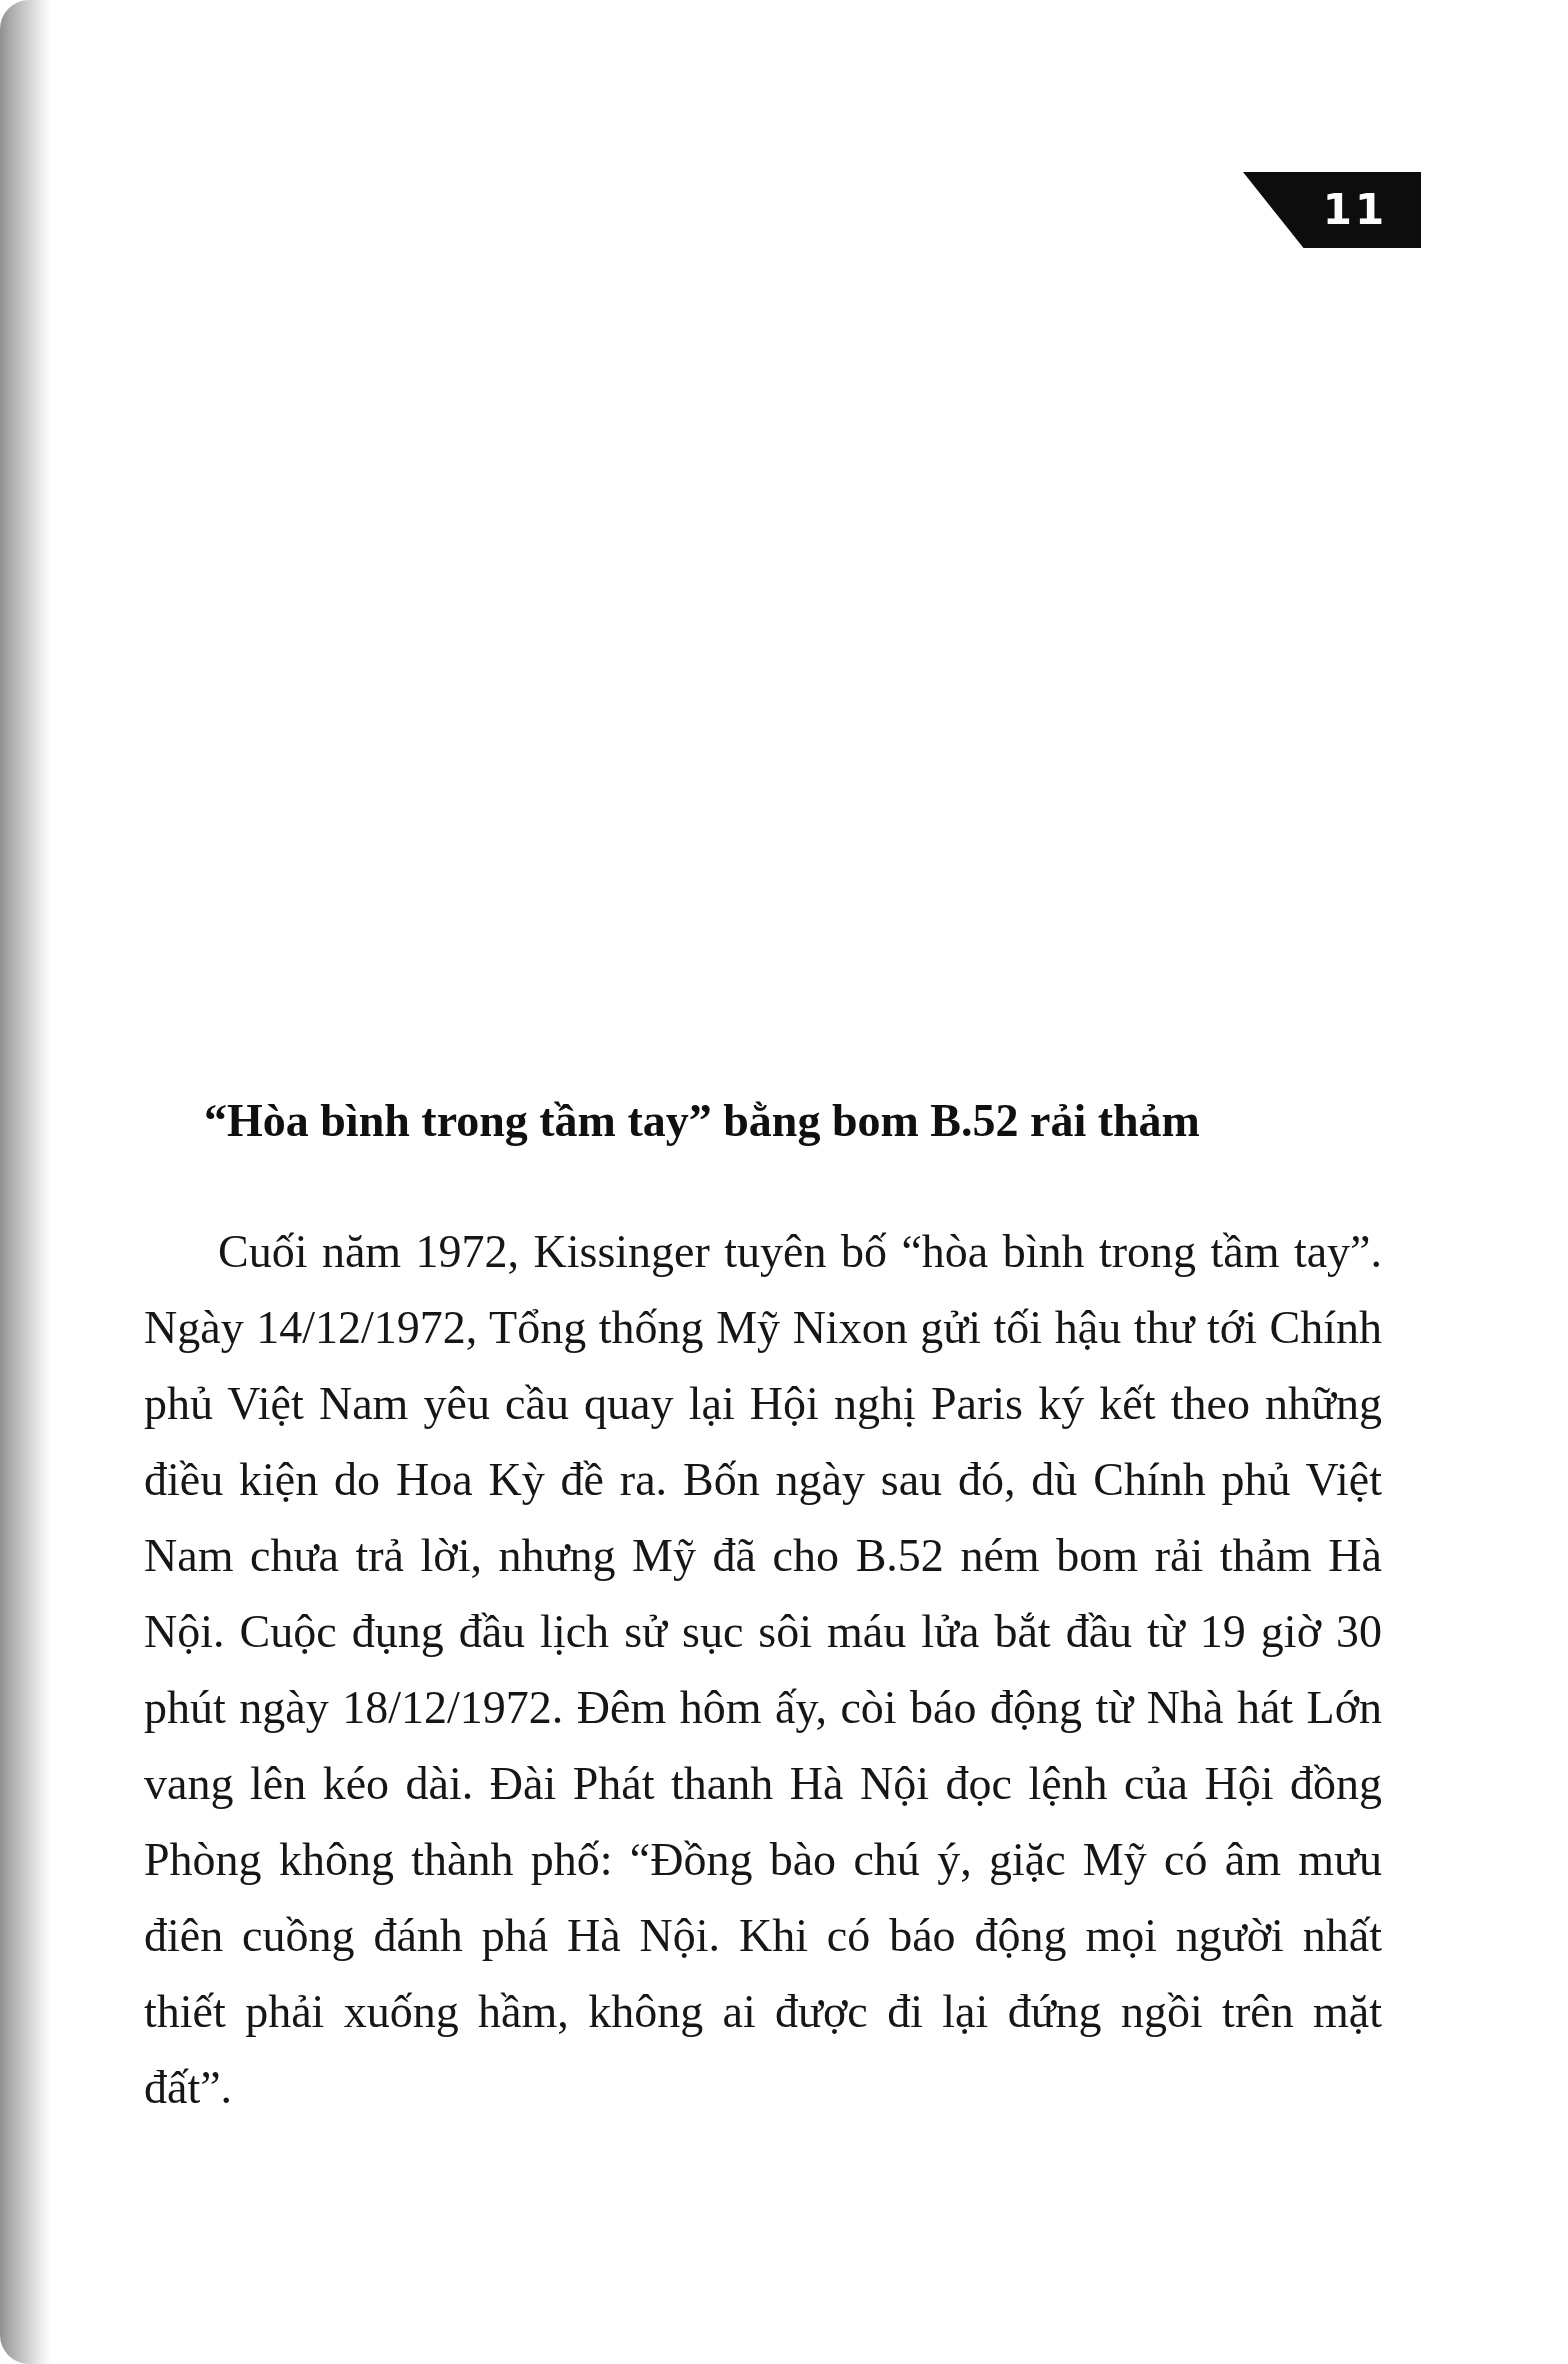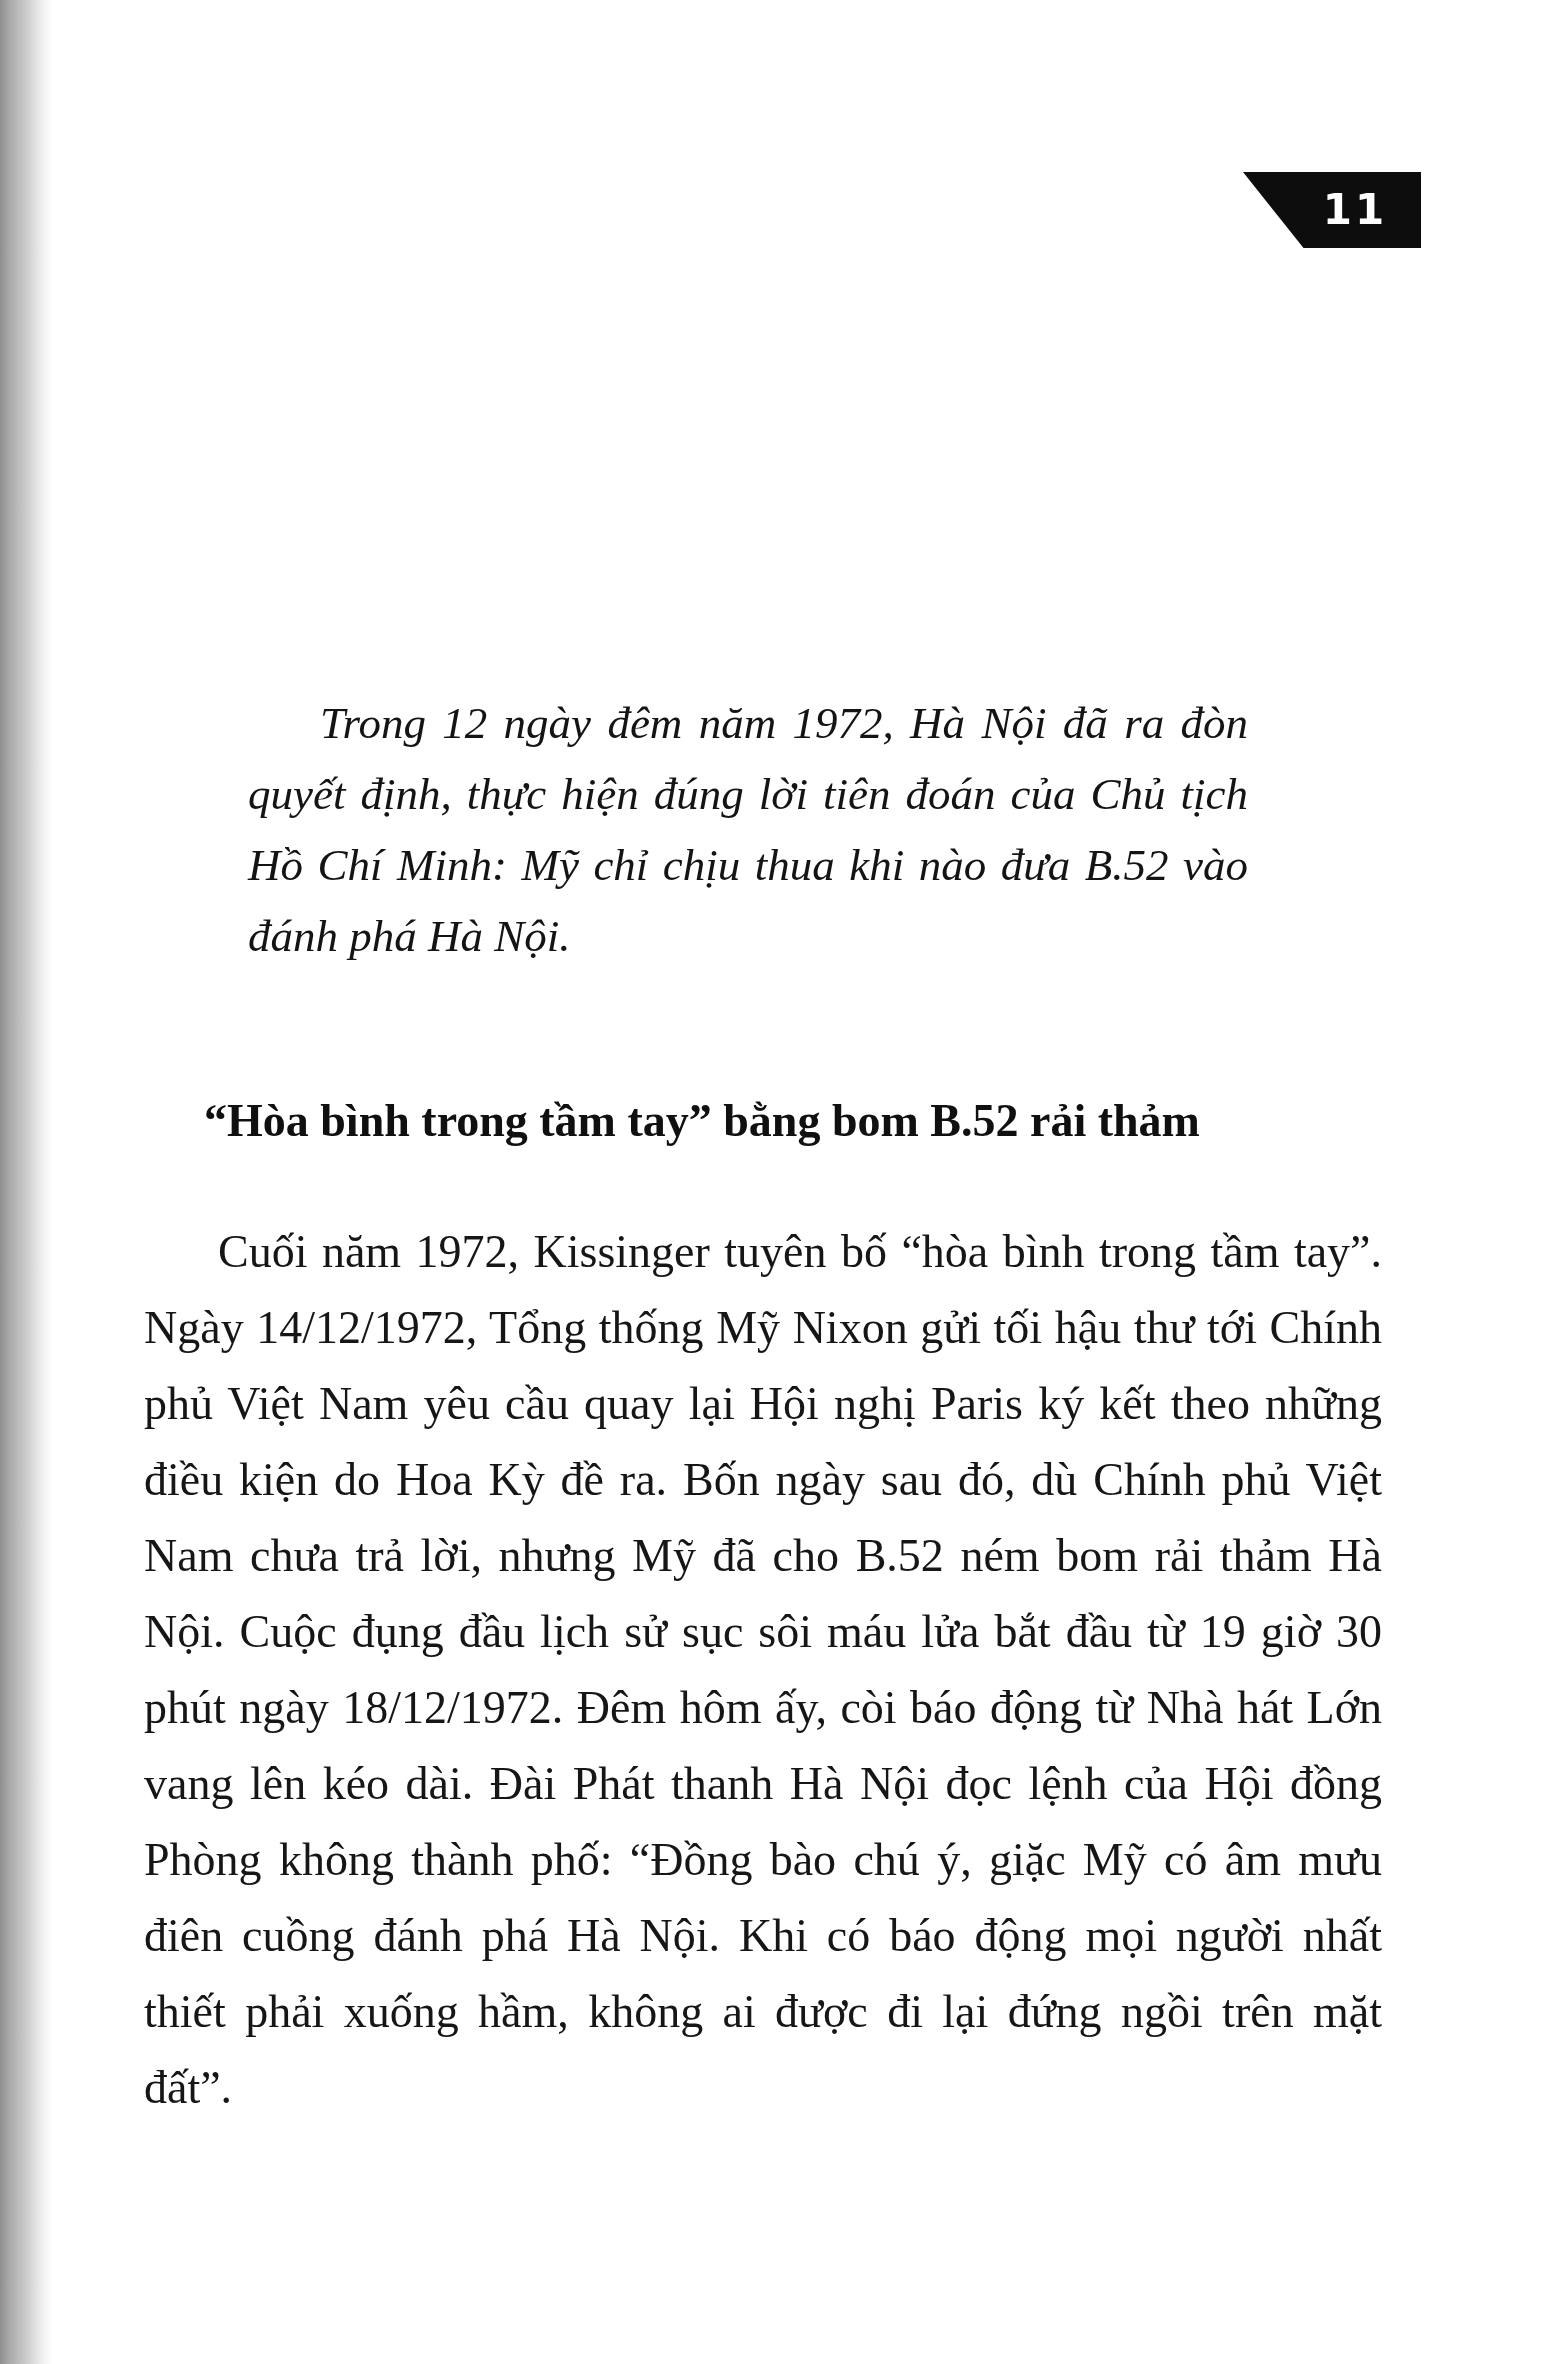--- a/index.html
+++ b/index.html
@@ -8,20 +8,21 @@
     background: #ffffff;
   }
   .page {
     position: relative;
     width: 1568px;
     height: 2364px;
     background: #ffffff;
     overflow: hidden;
     font-family: "Liberation Serif", serif;
     color: #1a1a1a;
+    border-radius: 29px;
   }
   
   .spine-shadow {
     position: absolute;
     left: 0;
     top: 0;
     bottom: 0;
     width: 52px;
     background: linear-gradient(to right,
       #8f8f8f 0%,
@@ -110,19 +111,18 @@
 
 <div class="page">
 
   <div class="spine-shadow"></div>
 
   <div class="page-number-badge">
     <span>11</span>
   </div>
 
 
-  <p class="lead-quote">Trong 12 ngày đêm năm 1972, Hà Nội đã ra đòn quyết định, thực hiện đúng lời tiên đoán của Chủ tịch Hồ Chí Minh: Mỹ chỉ chịu thua khi nào đưa B.52 vào đánh phá Hà Nội.</p>
 
   <h2 class="section-heading">“Hòa bình trong tầm tay” bằng bom B.52 rải thảm</h2>
 
   <p class="body-paragraph">Cuối năm 1972, Kissinger tuyên bố “hòa bình trong tầm tay”. Ngày 14/12/1972, Tổng thống Mỹ Nixon gửi tối hậu thư tới Chính phủ Việt Nam yêu cầu quay lại Hội nghị Paris ký kết theo những điều kiện do Hoa Kỳ đề ra. Bốn ngày sau đó, dù Chính phủ Việt Nam chưa trả lời, nhưng Mỹ đã cho B.52 ném bom rải thảm Hà Nội. Cuộc đụng đầu lịch sử sục sôi máu lửa bắt đầu từ 19 giờ 30 phút ngày 18/12/1972. Đêm hôm ấy, còi báo động từ Nhà hát Lớn vang lên kéo dài. Đài Phát thanh Hà Nội đọc lệnh của Hội đồng Phòng không thành phố: “Đồng bào chú ý, giặc Mỹ có âm mưu điên cuồng đánh phá Hà Nội. Khi có báo động mọi người nhất thiết phải xuống hầm, không ai được đi lại đứng ngồi trên mặt đất”.</p>
 
 </div>
 
 </body></html>

